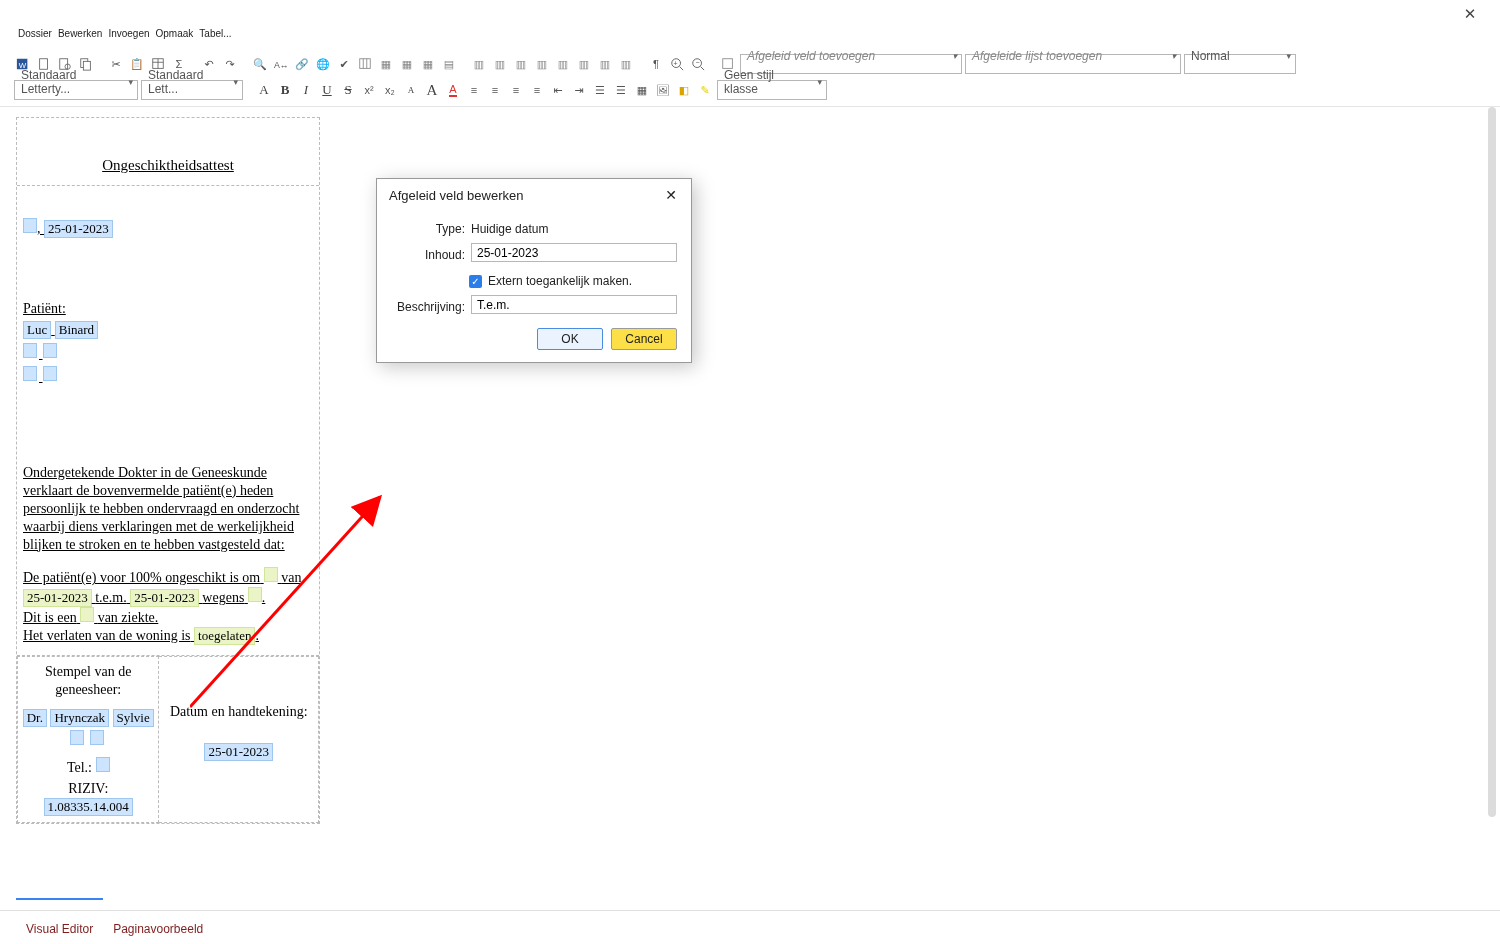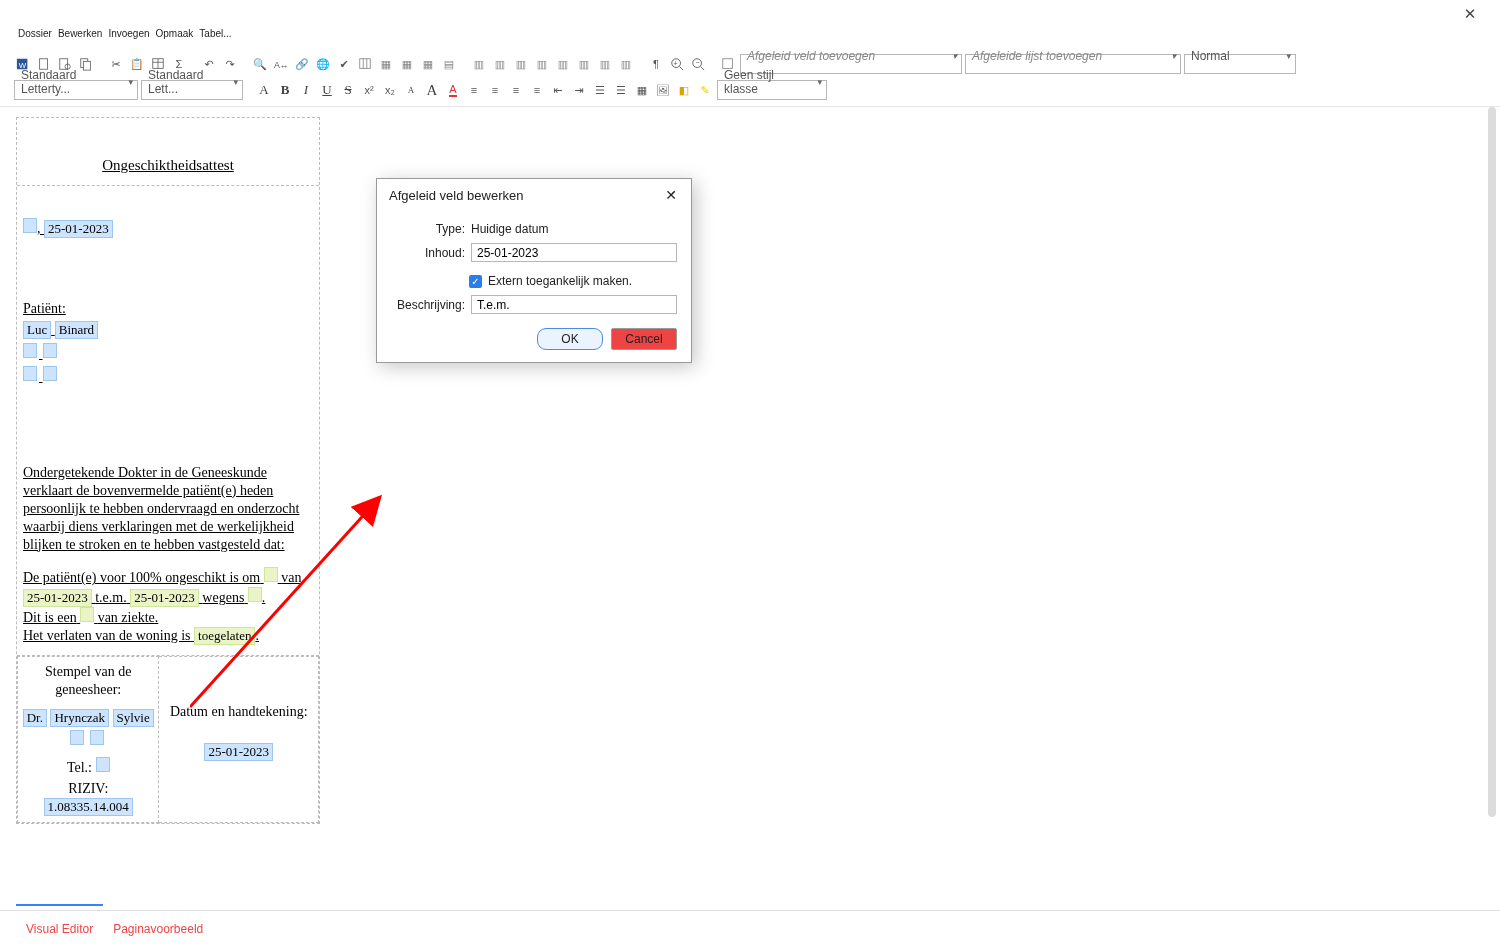--- a/index.html
+++ b/index.html
@@ -180,21 +180,21 @@
     align-items: center;
     padding: 8px 10px 6px 12px;
     font-size: 13px;
   }
   .dialog-title .x { font-size: 14px; padding: 0 4px; cursor: default; }
   .dialog-body {
     padding: 6px 14px 12px;
   }
   .drow {
     display: flex;
-    align-items: center;
+    align-items: flex-end;
     margin-top: 7px;
     gap: 6px;
   }
   .drow .lab {
     width: 74px;
     text-align: right;
     color: #222;
   }
   .drow .val { flex: 1; }
   .dinput {
@@ -223,27 +223,27 @@
   .dbuttons {
     display: flex;
     justify-content: flex-end;
     gap: 8px;
     margin-top: 14px;
   }
   .dbtn {
     min-width: 66px;
     height: 22px;
     border: 1px solid #9a9a9a;
-    background: #ef4444;
+    background: #fde047;
     text-align: center;
     line-height: 20px;
     font-size: 12px;
     border-radius: 2px;
   }
-  .dbtn.primary { border-color: #4a8de0; background: #eaf3fe; border-radius: 9px; }
+  .dbtn.primary { border-color: #4a8de0; background: #eaf3fe; }
 
   
   .arrow {
     position: absolute;
     left: 190px;
     top: 380px;
     pointer-events: none;
   }
 
   
@@ -252,22 +252,22 @@
     left: 0; right: 0; bottom: 0;
     height: 34px;
     border-top: 1px solid #e0e0e0;
     display: flex;
     align-items: flex-end;
     padding-left: 16px;
     font-size: 12px;
     background: #fff;
   }
   .btab {
-    padding: 16px 10px 8px;
-    color: #ef4444;
+    padding: 22px 10px 8px;
+    color: #7f1d1d;
     border-top: 2px solid transparent;
   }
   .btab.active { border-top-color: #3b82f6; }
 
   
   .lbl { font-family: "Times New Roman", serif; font-size: 13px; color: #444; }
   .strike { text-decoration: line-through; }
   .underline { text-decoration: underline; }
   .text-muted { color: #888; }
 </style>

